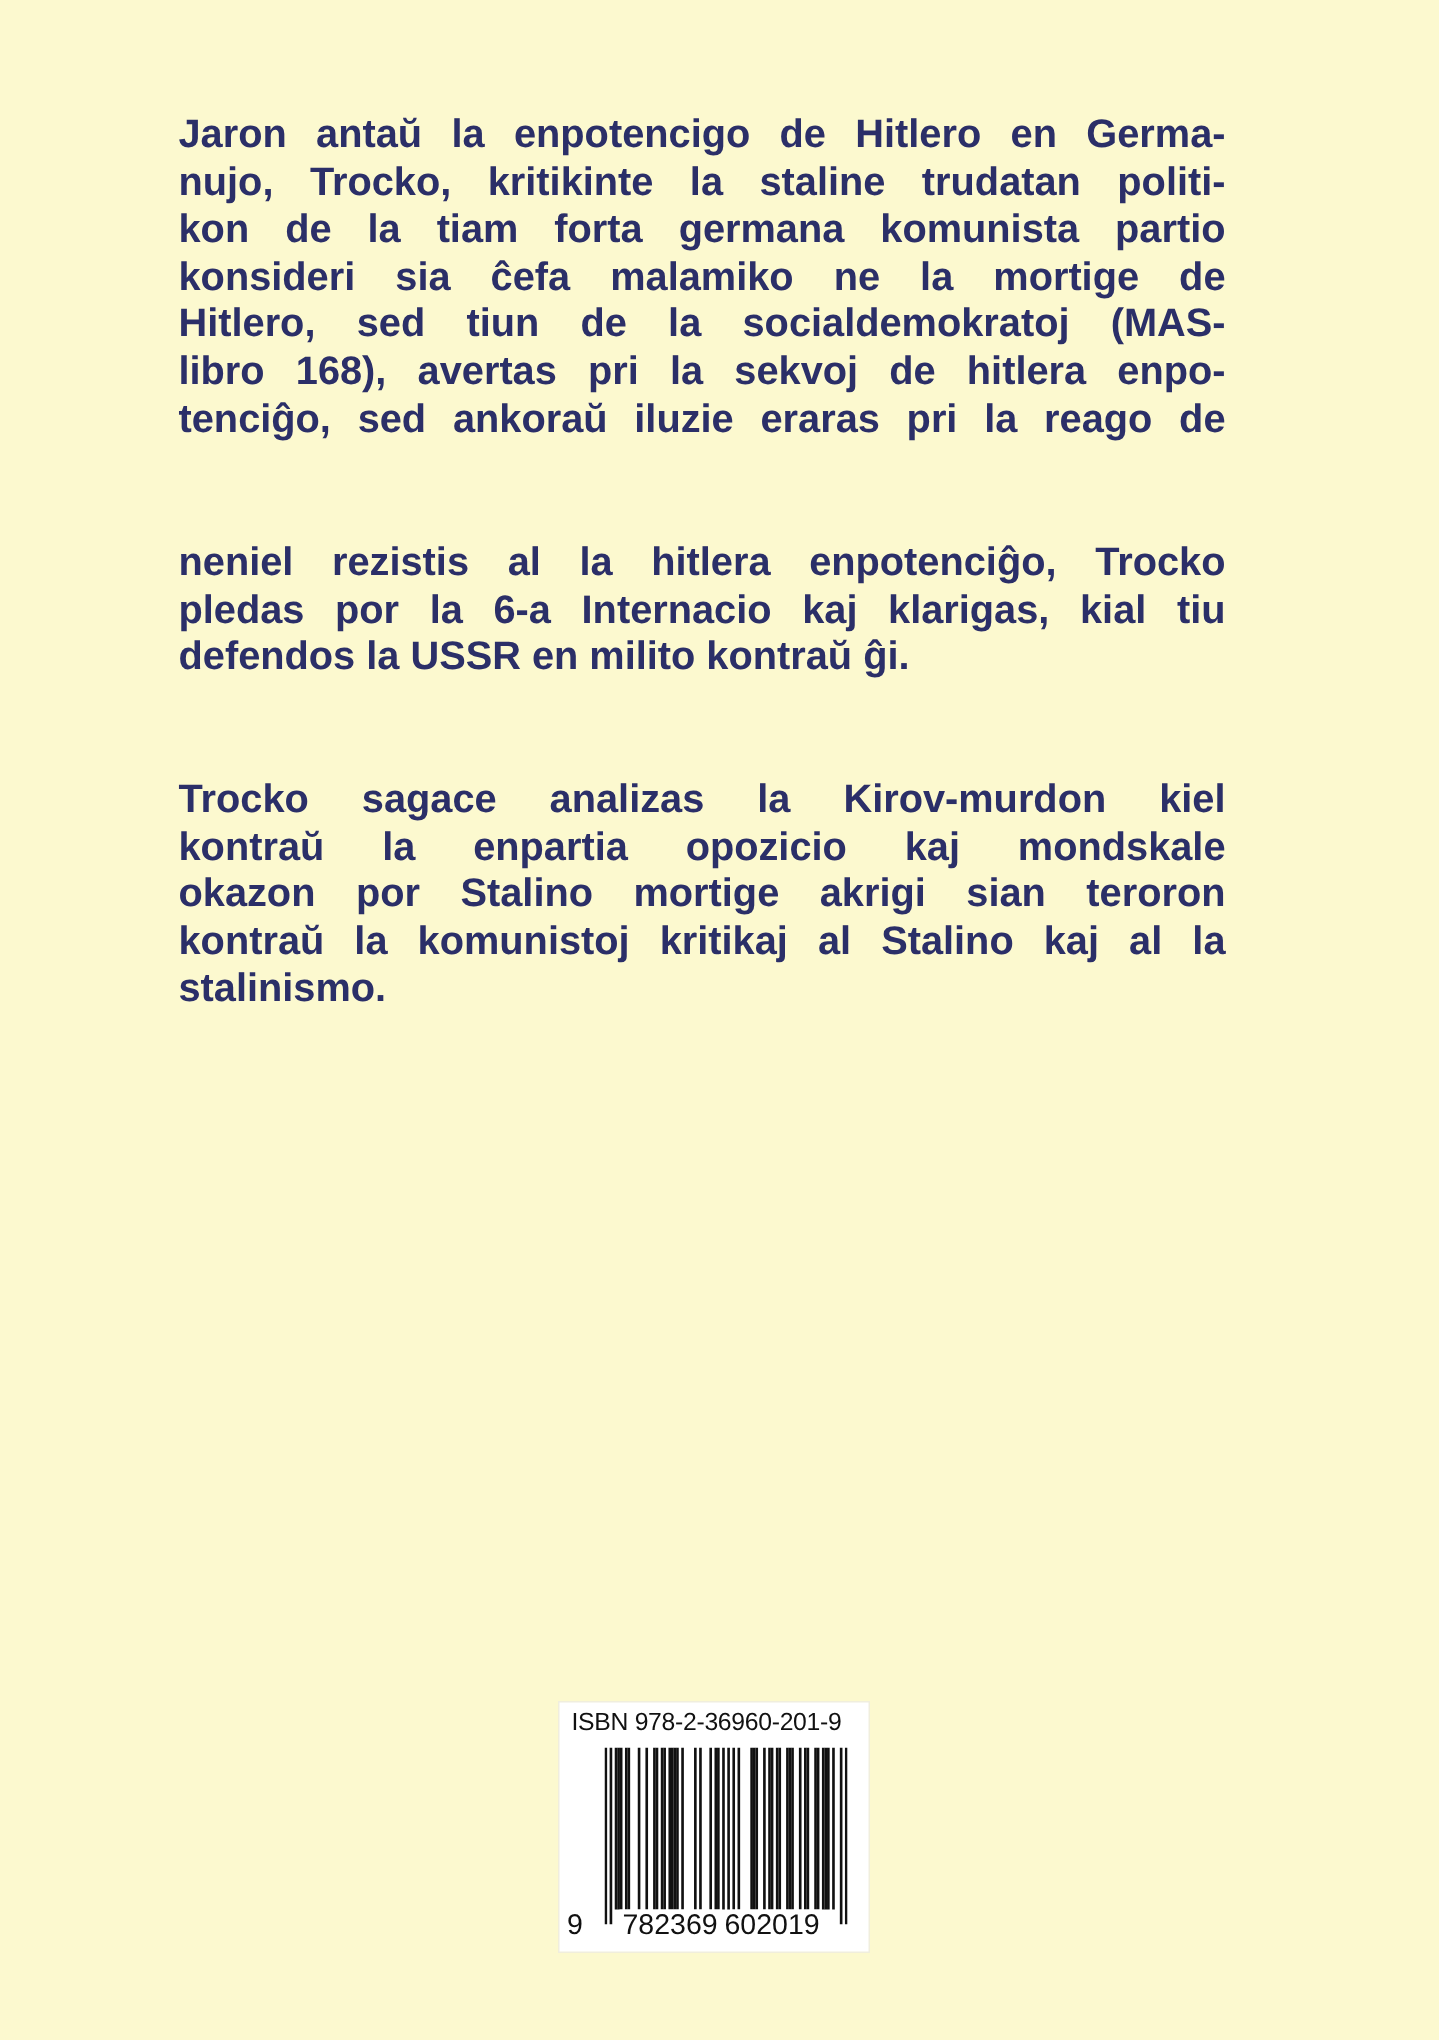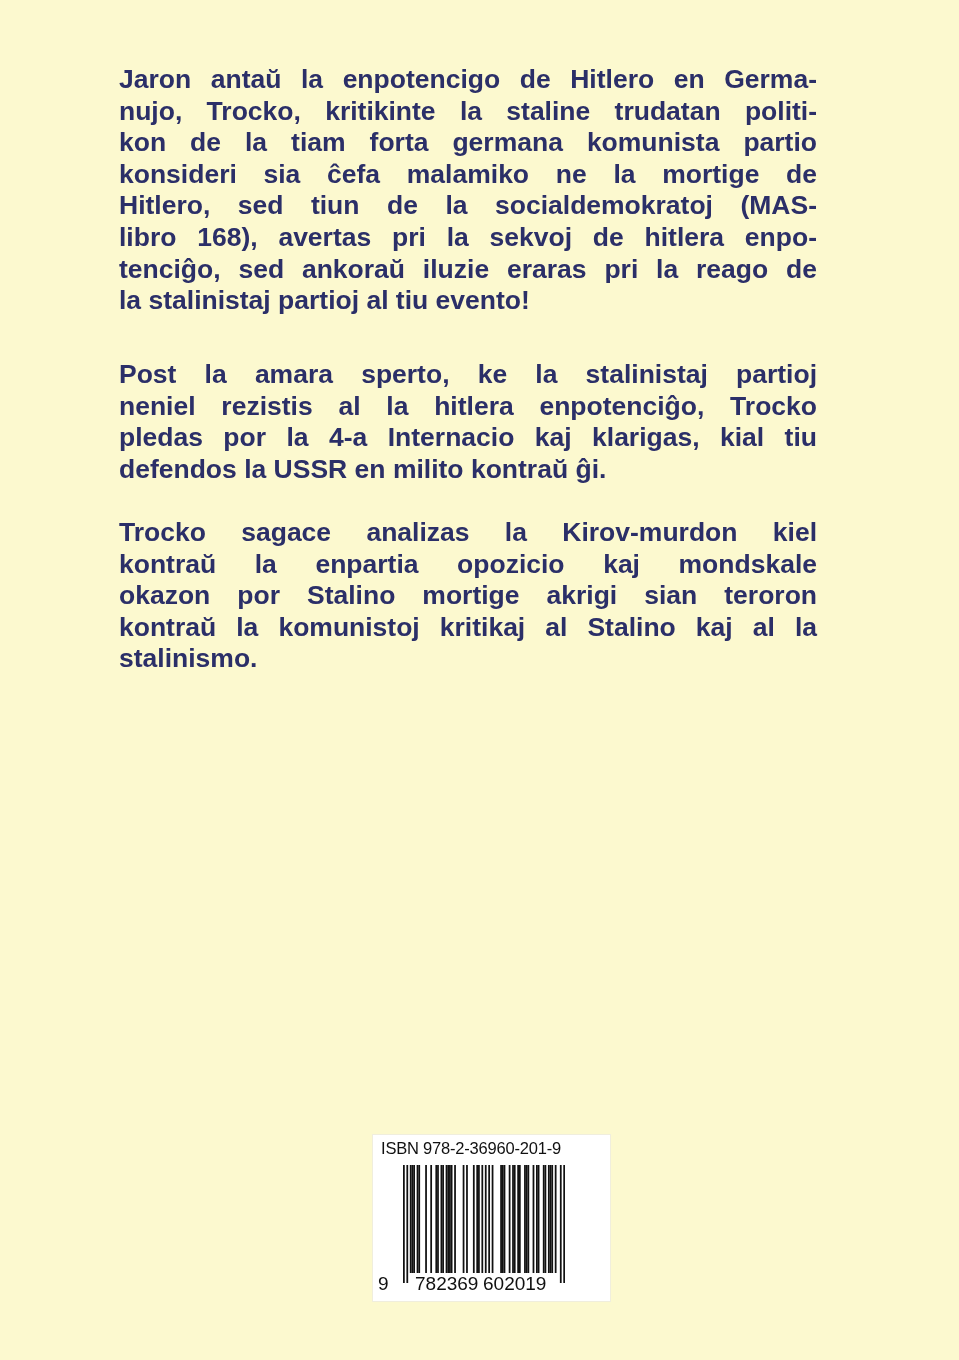--- a/index.html
+++ b/index.html
@@ -27,29 +27,29 @@
   }
   .text-block .line {
     display: block;
     text-align: justify;
     text-align-last: justify;
     white-space: nowrap;
   }
   .text-block .line.last {
     text-align-last: left;
   }
-  #para1 { top: 64px; }
+  #para1 { top: 74px; }
   #para2 { top: 359px; }
   #para3 { top: 517px; }
 
   .barcode-box {
     position: absolute;
     left: 372px;
     top: 1134px;
-    width: 239px;
+    width: 208px;
     height: 168px;
     background: #ffffff;
     border: 1px solid #f0eedd;
     box-sizing: border-box;
   }
   .isbn-label {
     position: absolute;
     left: 8px;
     top: 4px;
     font-size: 16.5px;
@@ -83,27 +83,25 @@
 <div id="cover">
 
   <div class="text-block" id="para1">
     <span class="line">Jaron antaŭ la enpotencigo de Hitlero en Germa-</span>
     <span class="line">nujo, Trocko, kritikinte la staline trudatan politi-</span>
     <span class="line">kon de la tiam forta germana komunista partio</span>
     <span class="line">konsideri sia ĉefa malamiko ne la mortige de</span>
     <span class="line">Hitlero, sed tiun de la socialdemokratoj (MAS-</span>
     <span class="line">libro 168), avertas pri la sekvoj de hitlera enpo-</span>
     <span class="line">tenciĝo, sed ankoraŭ iluzie eraras pri la reago de</span>
-    <span class="line last">la stalinistaj partioj al tiu evento!</span>
   </div>
 
   <div class="text-block" id="para2">
-    <span class="line">Post la amara sperto, ke la stalinistaj partioj</span>
     <span class="line">neniel rezistis al la hitlera enpotenciĝo, Trocko</span>
-    <span class="line">pledas por la 4-a Internacio kaj klarigas, kial tiu</span>
+    <span class="line">pledas por la 6-a Internacio kaj klarigas, kial tiu</span>
     <span class="line last">defendos la USSR en milito kontraŭ ĝi.</span>
   </div>
 
   <div class="text-block" id="para3">
     <span class="line">Trocko sagace analizas la Kirov-murdon kiel</span>
     <span class="line">kontraŭ la enpartia opozicio kaj mondskale</span>
     <span class="line">okazon por Stalino mortige akrigi sian teroron</span>
     <span class="line">kontraŭ la komunistoj kritikaj al Stalino kaj al la</span>
     <span class="line last">stalinismo.</span>
   </div>

